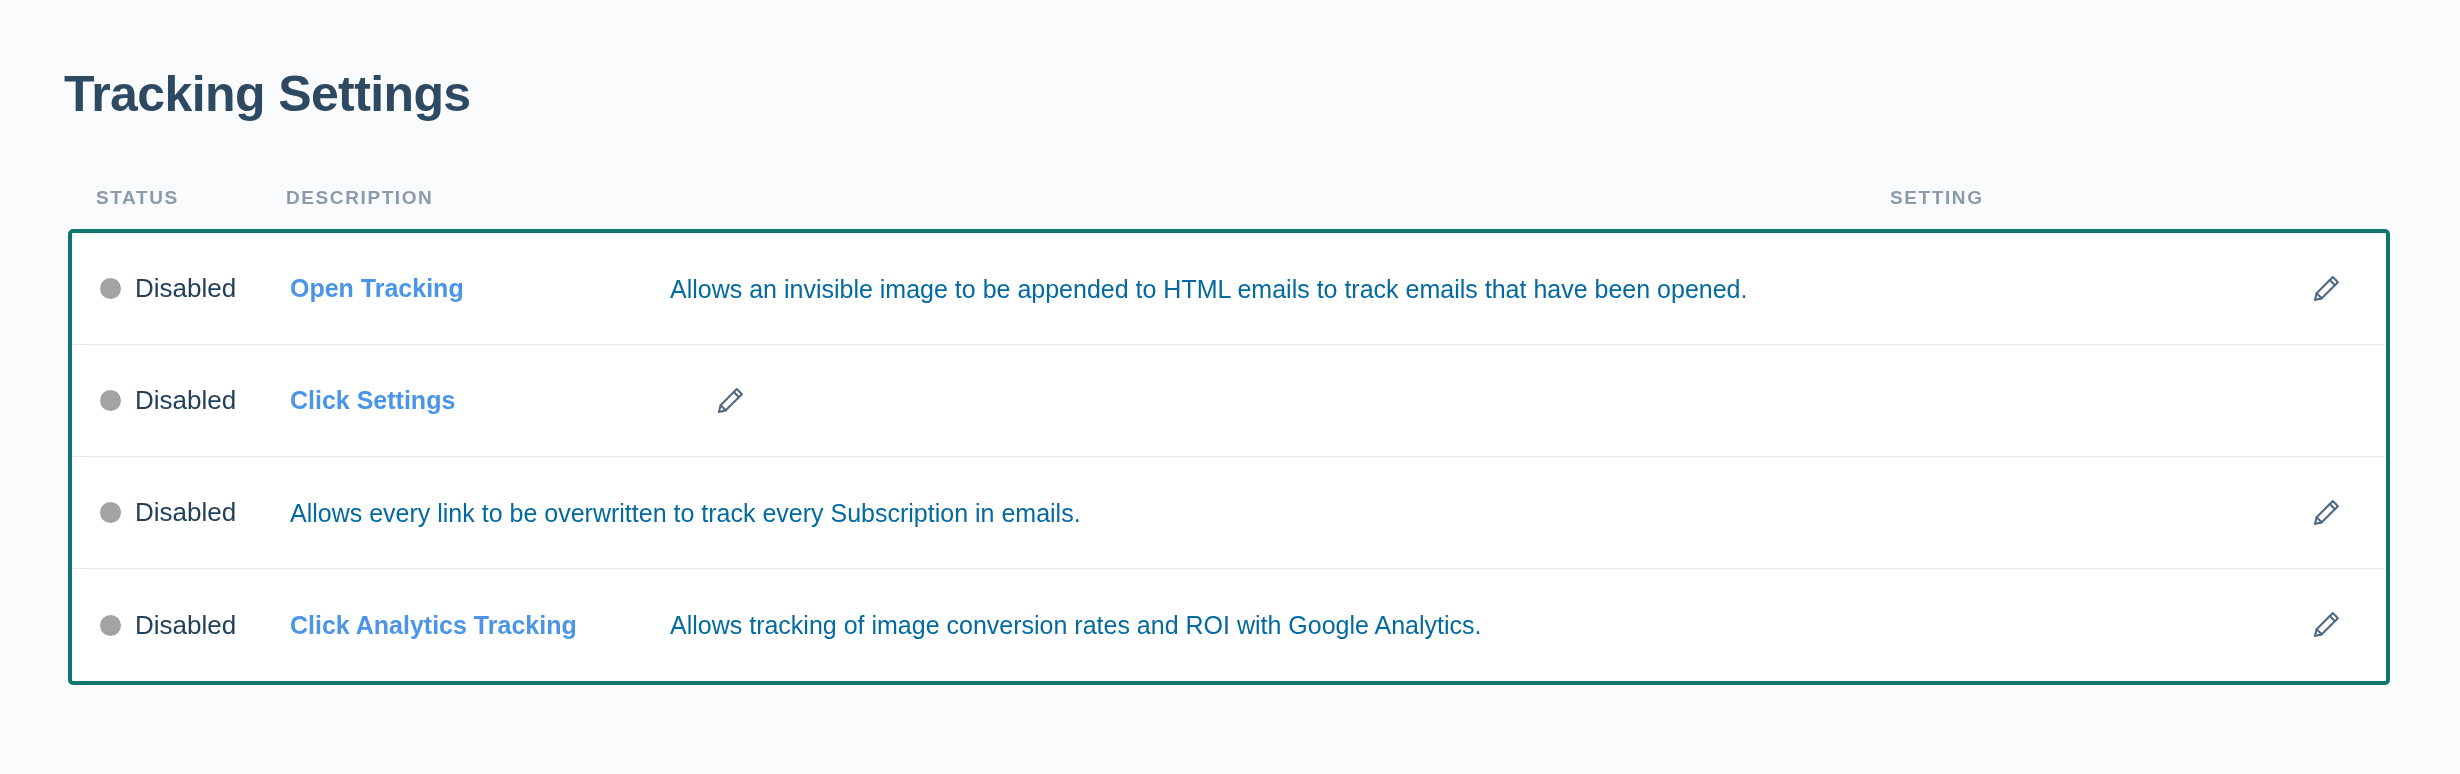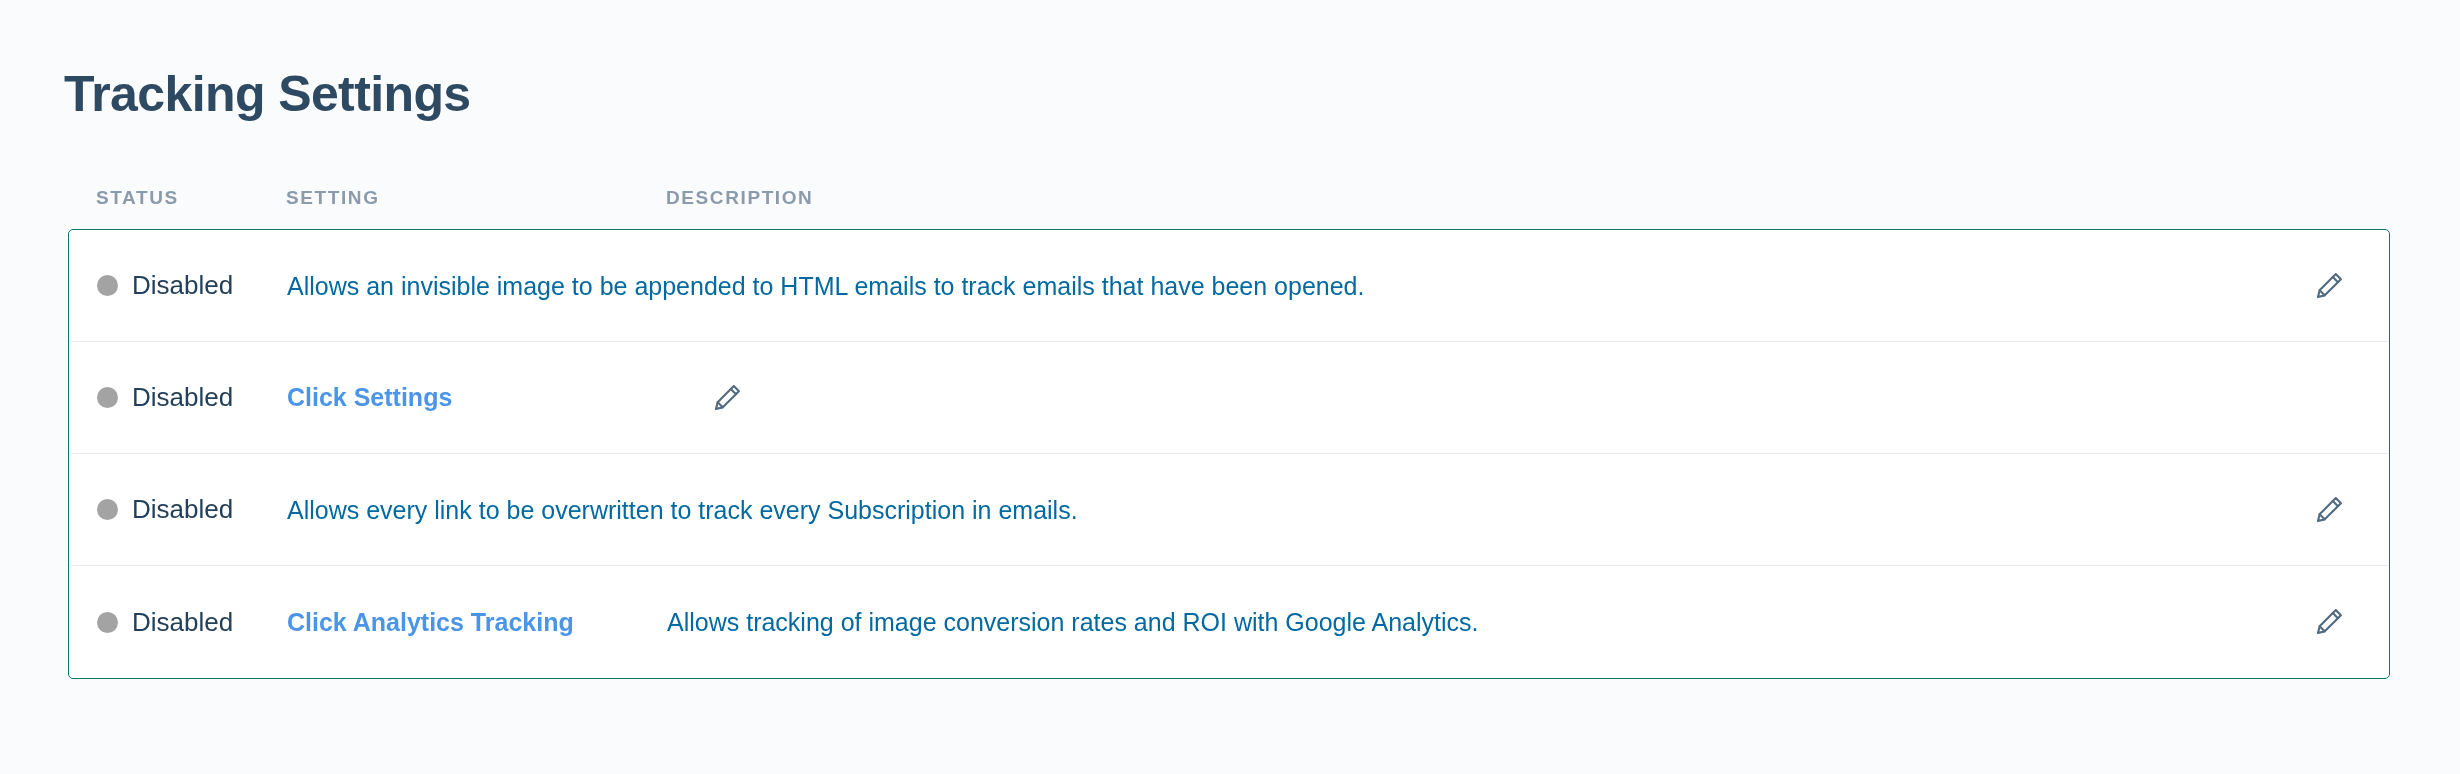--- a/index.html
+++ b/index.html
@@ -61,21 +61,21 @@
   }
   .col-status  { width: 190px; flex: 0 0 190px; }
   .col-setting { width: 380px; flex: 0 0 380px; }
   .col-desc    { flex: 1 1 auto; }
   .col-action  { width: 120px; flex: 0 0 120px; }
 
   
   .card {
     margin-top: 13px;
     background: #ffffff;
-    border: 1px solid #0f766e;
+    border: 4px solid #0f766e;
     border-radius: 5px;
     overflow: hidden;
   }
 
   .row {
     display: flex;
     align-items: center;
     height: 112px;
     padding: 0 0 0 28px;
     box-sizing: border-box;
@@ -142,31 +142,34 @@
 <body>
 
 <div class="page">
 
   <h1 class="page-title">Tracking Settings</h1>
 
   <div class="table">
 
     <div class="thead">
       <div class="th col-status">STATUS</div>
+      <div class="th col-desc">DESCRIPTION</div>
       <div class="th col-setting">SETTING</div>
-      <div class="th col-desc">DESCRIPTION</div>
       <div class="th col-action"></div>
     </div>
 
     <div class="card">
 
       <div class="row">
         <div class="status-cell col-status">
           <span class="status-dot"></span>
           <span class="status-label">Disabled</span>
+        </div>
+        <div class="col-setting">
+          <a class="setting-link">Open Tracking</a>
         </div>
         <div class="col-desc">
           <span class="desc-text">Allows an invisible image to be appended to HTML emails to track emails that have been opened.</span>
         </div>
         <div class="col-action action-cell">
           <button class="edit-btn">
             <span>
               <svg width="34" height="34" viewBox="0 0 24 24" fill="none" stroke="#536b82" stroke-width="1.5" stroke-linecap="round" stroke-linejoin="round">
                 <path d="M16.8 3.6l3.6 3.6-11.4 11.4-4.8 1.2 1.2-4.8z"></path>
                 <path d="M14.7 5.7l3.6 3.6"></path>

